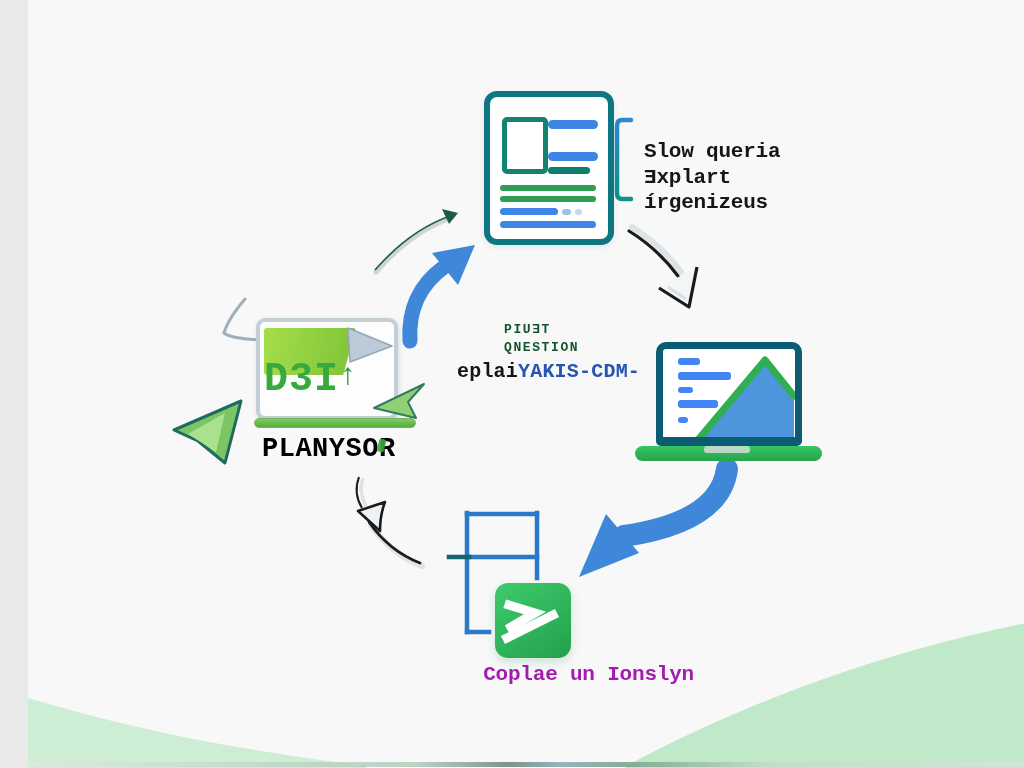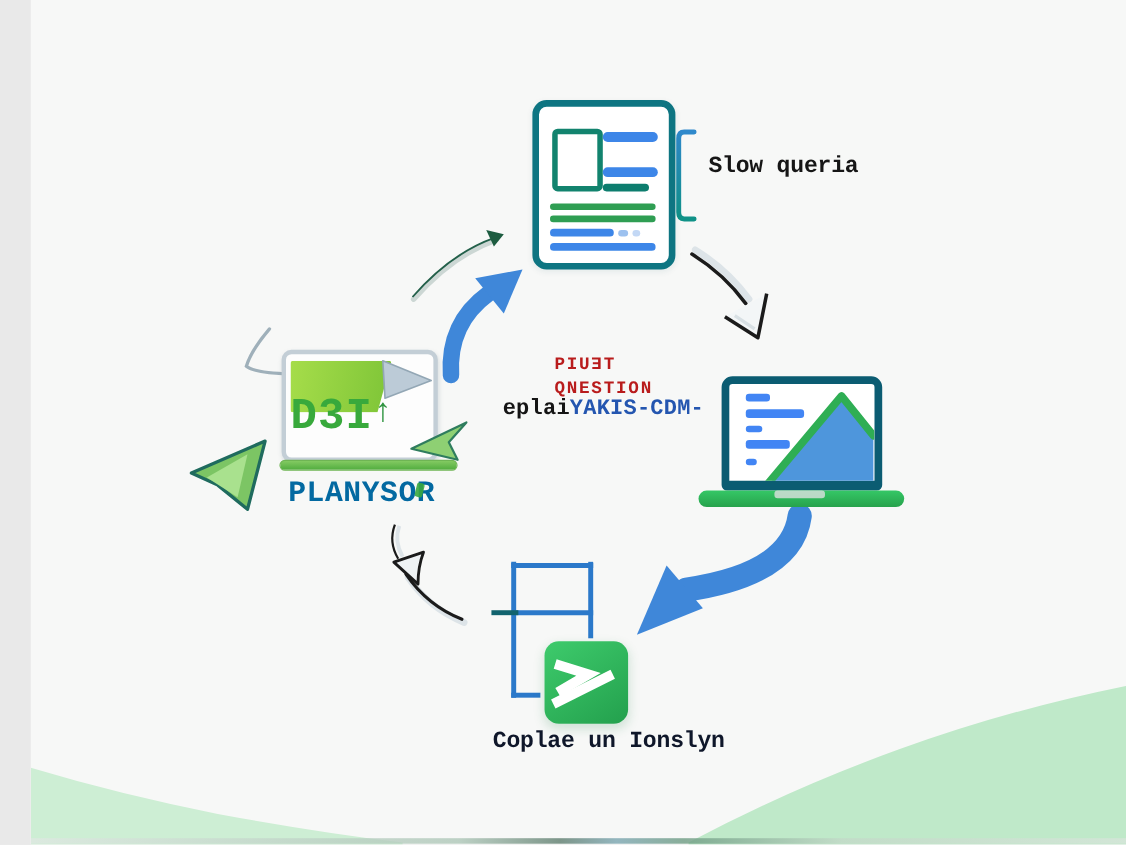--- a/index.html
+++ b/index.html
@@ -33,22 +33,22 @@
   .doc .d2{left:85px;top:112px;width:7px;height:6px;background:#c3d8f5;}
   .doc .bl2{left:10px;top:124px;width:96px;height:7px;background:#3d86e8;}
 
   .doc-caption{
     left:616px;top:139px;width:220px;
     color:#161616;font-size:21px;font-weight:700;line-height:1.22;letter-spacing:-.2px;
   }
 
   
   .center-note{
-    left:476px;top:321px;color:#b91c1c;
-    font-size:16px;font-weight:700;letter-spacing:1.6px;line-height:1.35;
+    left:476px;top:321px;color:#14532d;
+    font-size:13px;font-weight:700;letter-spacing:1.6px;line-height:1.35;
   }
   .headline{left:429px;top:360px;white-space:nowrap;font-size:20px;font-weight:700;letter-spacing:.2px;}
   .headline .blk{color:#151515;}
   .headline .blu{color:#2456b0;}
 
   
   .laptop-screen{
     left:628px;top:342px;width:146px;height:104px;box-sizing:border-box;
     border:7px solid #0b5c72;border-bottom-width:9px;border-radius:10px 10px 5px 5px;background:#fff;
     overflow:hidden;
@@ -65,22 +65,22 @@
   }
   .laptop-notch{left:676px;top:446px;width:46px;height:7px;background:#d4ded8;border-radius:3px;opacity:.85;}
 
   
   .sheet-app{
     left:467px;top:583px;width:76px;height:75px;border-radius:13px;
     background:linear-gradient(145deg,#3ecb6c,#23a04d);
     box-shadow:0 4px 10px rgba(20,120,60,.18);
   }
   .sheet-caption{
-    left:420px;top:663px;width:246px;text-align:left;
-    color:#0f172a;font-size:21px;font-weight:700;letter-spacing:-.2px;
+    left:420px;top:663px;width:246px;text-align:right;
+    color:#a21caf;font-size:21px;font-weight:700;letter-spacing:-.2px;
   }
 
   
   .logo{left:226px;top:314px;width:176px;height:158px;}
   .logo-frame{
     left:2px;top:4px;width:134px;height:94px;background:#fdfdfd;
     border:4px solid #c3ced6;border-radius:9px;
     box-shadow:1px 2px 4px rgba(120,140,150,.25);
   }
   .logo-screen{
@@ -93,21 +93,21 @@
     white-space:nowrap;
     text-align:center;
   }
   .logo-word .uparrow{font-size:30px;vertical-align:6px;color:#2f9440;letter-spacing:0;}
   .logo-base{
     left:0px;top:104px;width:162px;height:10px;border-radius:6px;
     background:linear-gradient(#83ca62,#52ad3f);border:1px solid #6fb554;box-sizing:border-box;
   }
   .brand{
     left:8px;top:120px;white-space:nowrap;
-    color:#0369a1;font-size:27px;font-weight:700;letter-spacing:.5px;
+    color:#000000;font-size:27px;font-weight:700;letter-spacing:.5px;
   }
   .brand .o-mark{
     position:absolute;left:116px;top:5px;width:7px;height:13px;background:#3aa93e;
     border-radius:2px;transform:rotate(14deg);opacity:.9;
   }
 </style>
 </head>
 <body>
 
 <div class="stage">
@@ -191,20 +191,21 @@
     <div class="abs bar g1"></div>
     <div class="abs bar g2"></div>
     <div class="abs bar bl1"></div>
     <div class="abs bar d1"></div>
     <div class="abs bar d2"></div>
     <div class="abs bar bl2"></div>
   </div>
 
   <div class="abs doc-caption">
     <div>Slow queria</div>
+    <div>Ǝxplart írgenizeus</div>
   </div>
 
   <div class="abs center-note">
     <div>PIUƎT</div>
     <div>QNESTION</div>
   </div>
   <div class="abs headline">
     <span class="blk">eplai</span><span class="blu">YAKIS-CDM-</span>
   </div>
 

